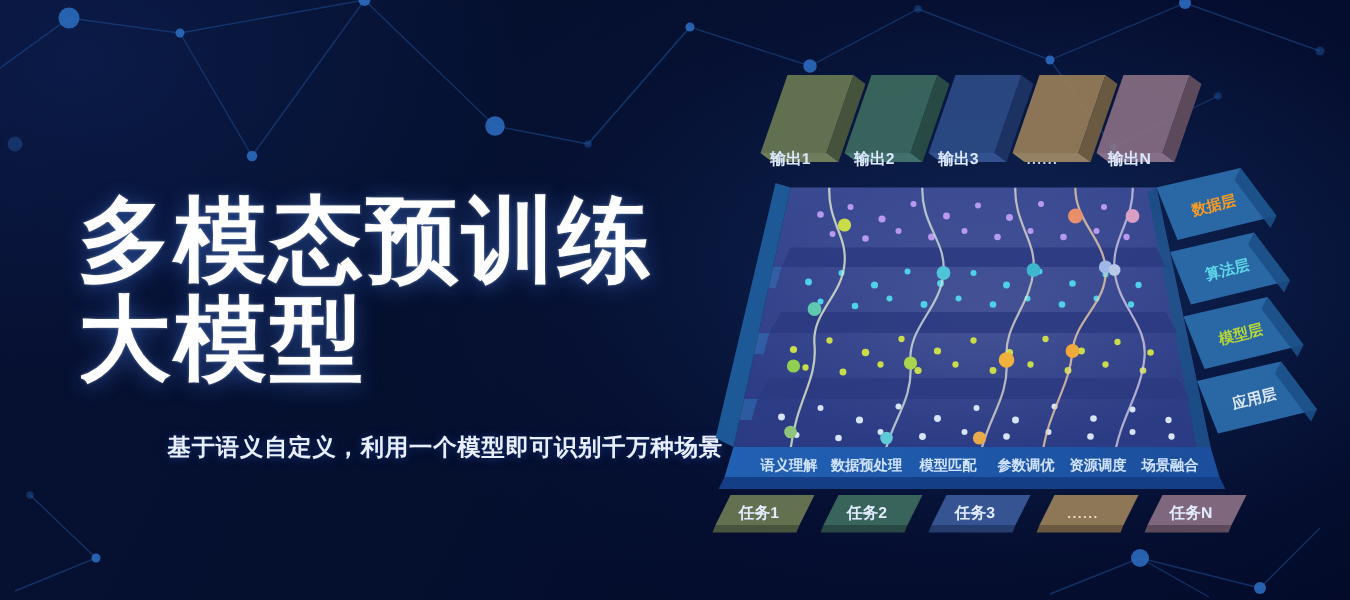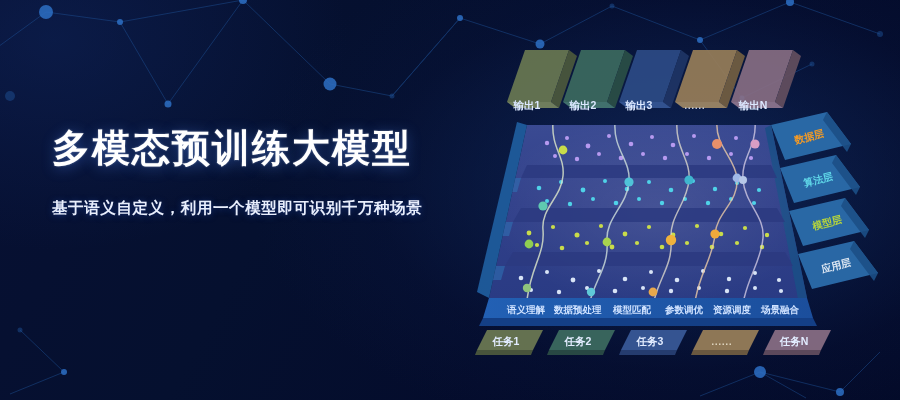--- a/index.html
+++ b/index.html
@@ -12,28 +12,29 @@
       radial-gradient(ellipse 420px 300px at 6% 10%, rgba(16,40,96,0.45) 0%, rgba(6,14,48,0) 70%),
       linear-gradient(118deg,#071033 0%,#05102f 34%,#040c2c 62%,#030a28 100%);
   }
 
   
   #bg-net{position:absolute;inset:0;width:900px;height:400px;}
 
   
   #text-block{position:absolute;left:52px;top:128px;width:430px;}
   #page-title{
-    margin:0;font-size:38px;line-height:1.06;font-weight:bold;color:#ffffff;
+    margin:0;font-size:62px;line-height:1.06;font-weight:bold;color:#ffffff;
     letter-spacing:2px;
     text-shadow:0 2px 14px rgba(80,140,255,.45),0 0 2px rgba(255,255,255,.4);
   }
   #page-subtitle{
     margin:28px 0 0 0;font-size:15.5px;line-height:1.5;color:#e8eefc;
     letter-spacing:.6px;font-weight:bold;
     text-shadow:0 1px 6px rgba(30,70,170,.6);
+    text-align:right;
   }
 
   
   #diagram{position:absolute;left:455px;top:30px;width:430px;height:350px;}
   #diagram svg{display:block;}
 
   .lbl{font-family:"Liberation Sans","DejaVu Sans",sans-serif;}
 </style>
 </head>
 <body>

